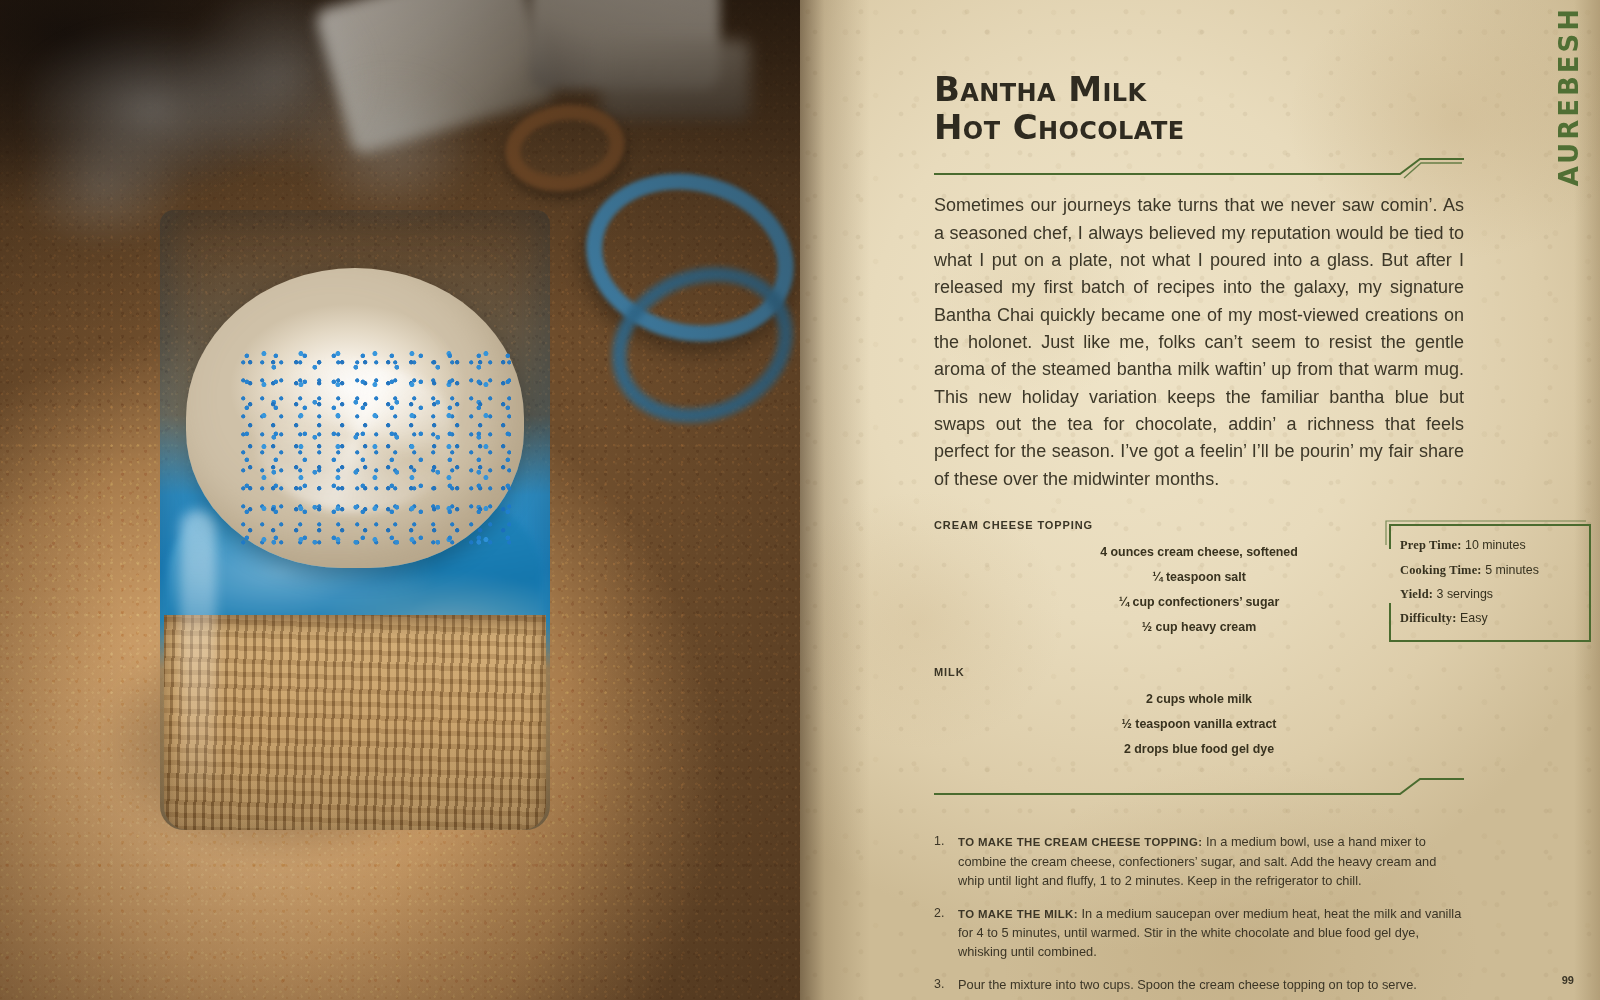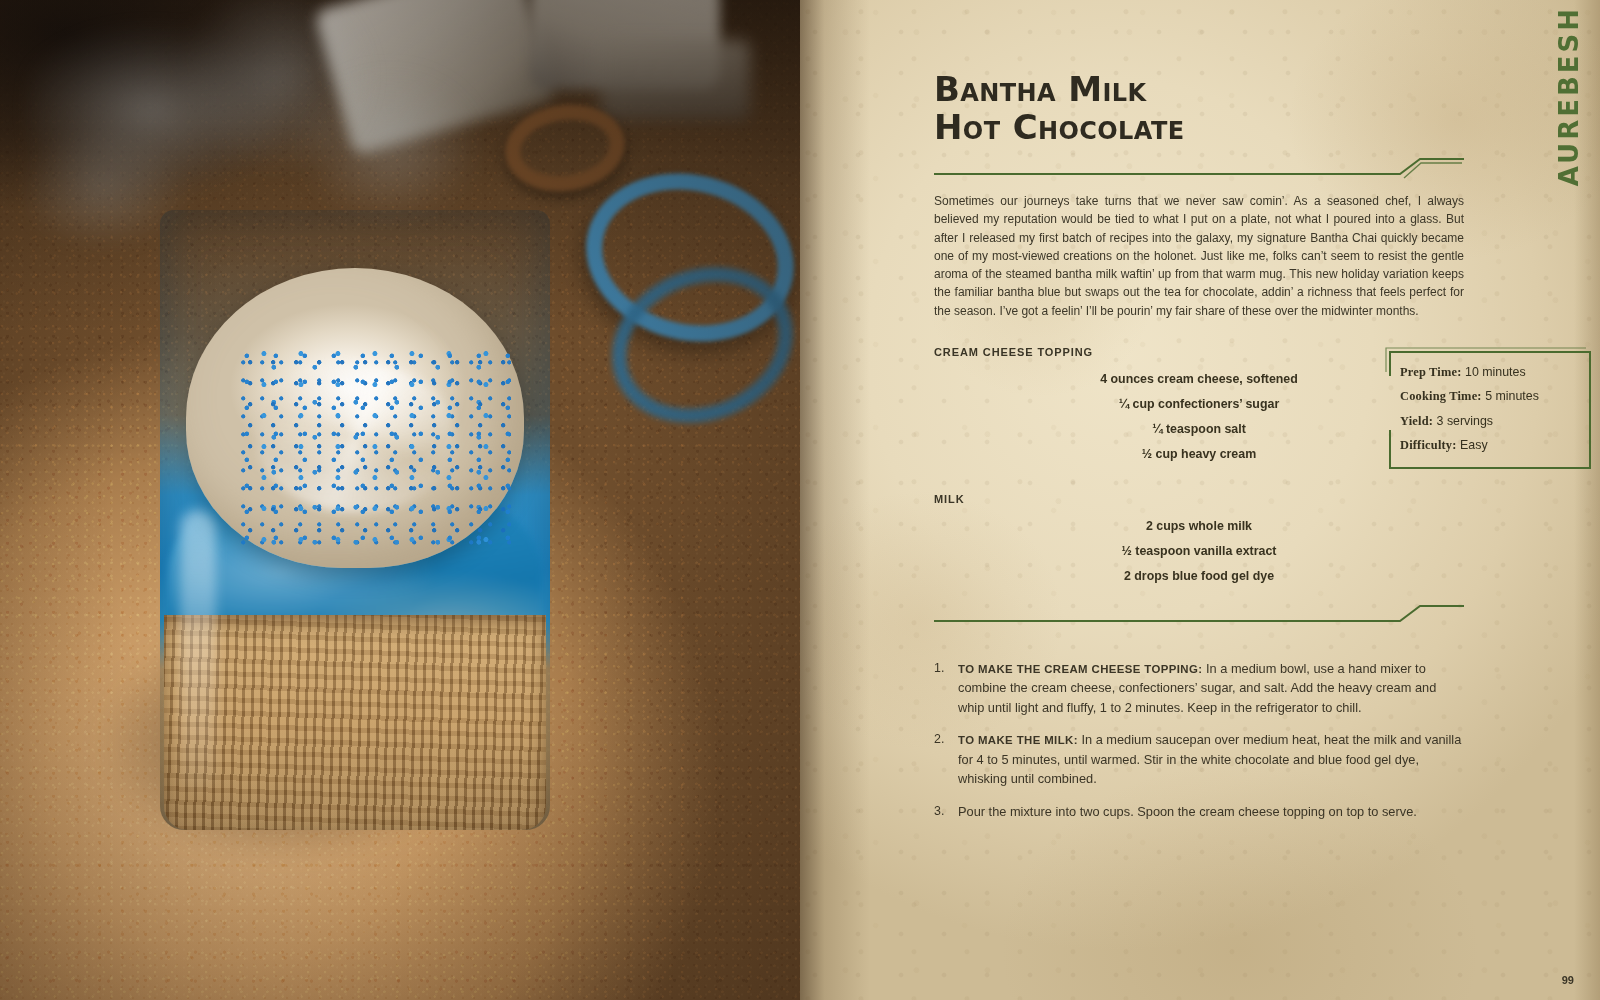--- a/index.html
+++ b/index.html
@@ -246,21 +246,21 @@
     text-transform: capitalize;
     margin-top: 40px;
   }
   h1.title .l2 { display: block; }
 
   .rule-wrap { position: relative; height: 26px; margin-top: 10px; }
   .rule-svg { position: absolute; left: 0; top: 0; }
 
   p.intro {
     margin-top: 10px;
-    font-size: 12px;
+    font-size: 18px;
     line-height: 1.52;
     text-align: justify;
     color: #3c3728;
   }
 
   .ing-block { margin-top: 26px; position: relative; }
   .ing-head {
     font-size: 11px;
     font-weight: 700;
     letter-spacing: .9px;
@@ -391,22 +391,22 @@
           <path d="M470,22 L487,7 L528,7" fill="none" stroke="#4a6b2f" stroke-width="1.4" opacity=".8"></path>
         </svg>
       </div>
 
       <p class="intro">Sometimes our journeys take turns that we never saw comin’. As a seasoned chef, I always believed my reputation would be tied to what I put on a plate, not what I poured into a glass. But after I released my first batch of recipes into the galaxy, my signature Bantha Chai quickly became one of my most-viewed creations on the holonet. Just like me, folks can’t seem to resist the gentle aroma of the steamed bantha milk waftin’ up from that warm mug. This new holiday variation keeps the familiar bantha blue but swaps out the tea for chocolate, addin’ a richness that feels perfect for the season. I’ve got a feelin’ I’ll be pourin’ my fair share of these over the midwinter months.</p>
 
       <div class="ing-block">
         <div class="ing-head">Cream Cheese Topping</div>
         <ul class="ing-list">
           <li>4 ounces cream cheese, softened</li>
+          <li>¼ teaspoon salt</li>
           <li>¼ cup confectioners’ sugar</li>
-          <li>¼ teaspoon salt</li>
           <li>½ cup heavy cream</li>
         </ul>
 
         <div class="info-box">
           <svg class="bracket" width="212" height="128" viewBox="0 0 212 128" preserveAspectRatio="none">
             <path d="M6,30 L6,6 L206,6 L206,122 L6,122 L6,84" fill="none" stroke="#4a6b2f" stroke-width="2"></path>
             <path d="M2,26 L2,2 L202,2" fill="none" stroke="#4a6b2f" stroke-width="1.2" opacity=".7"></path>
           </svg>
           <div class="row">
             <b>Prep Time:</b>

